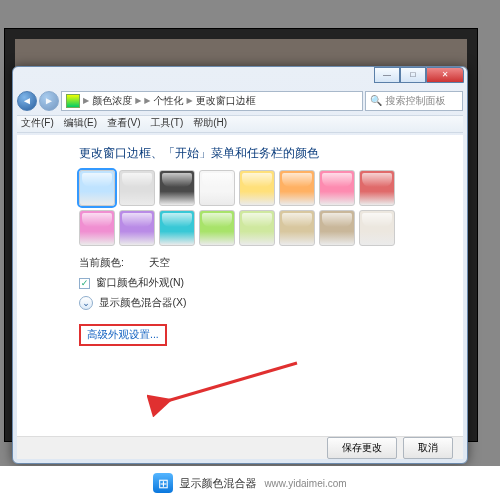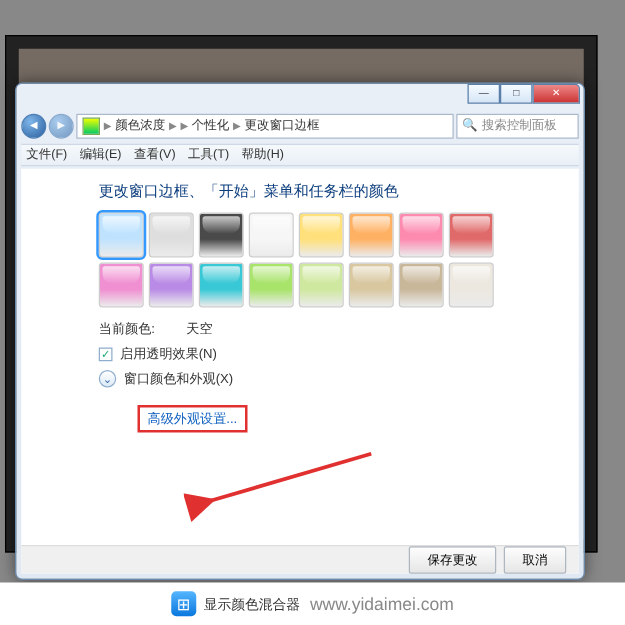--- a/index.html
+++ b/index.html
@@ -30,21 +30,21 @@
   .slider .thumb { position:absolute; left:55%; top:-6px; width:8px; height:16px; background: linear-gradient(#fafcff,#d0e0f0); border:1px solid #7fa2c8; border-radius:2px; }
   .chev { width:14px; height:14px; border-radius:50%; border:1px solid #8faecd; background:linear-gradient(#fff,#dceaf8); font-size:9px; text-align:center; line-height:12px; color:#2a5f9e; }
   .link { color: #1060c0; font-size: 10.5px; cursor: pointer; }
   .chk { width:11px; height:11px; border:1px solid #8faecd; background:#fff; font-size:9px; color:#2a7; text-align:center; line-height:9px; }
   .highlight { border: 2px solid #e03030; padding: 2px 6px; display: inline-block; }
   .arrow-svg { position:absolute; pointer-events:none; }
   .btnrow { position:absolute; left:4px; right:4px; bottom:4px; height:16px; background:#f0f0f0; border-top:1px solid #ddd; display:flex; justify-content:flex-end; align-items:center; gap:6px; padding:11px 10px; }
   .btn { font-size:10px; padding:3px 14px; background:linear-gradient(#fdfdfd,#e6e6e6); border:1px solid #aeb6bf; border-radius:2px; }
   .watermark-bar { position:absolute; left:0; right:0; bottom:0; height:34px; background:#fff; display:flex; align-items:center; justify-content:center; gap:6px; font-size:11px; color:#333; }
   .wm-logo { width:20px; height:20px; border-radius:4px; background:linear-gradient(#55b6ff,#0a77dd); display:flex; align-items:center; justify-content:center; color:#fff; font-size:13px; }
-  .wm-url { color:#888; font-size:14px; margin-left:2px;}
+  .wm-url { color:#888; font-size:10px; margin-left:2px;}
   .bc-icon { width:14px; height:14px; background:linear-gradient(#ef0,#0c6); border:1px solid #7a5; }
 </style>
 </head>
 <body>
 
 <div class="outer-frame">
   <div class="inner-bg"></div>
 </div>
 
 <div class="aero-window">
@@ -99,27 +99,27 @@
         <div class="swatch" style="background: linear-gradient(rgb(216, 199, 159), rgb(216, 199, 159) 60%, rgba(0, 0, 0, 0.08));"></div>
         <div class="swatch" style="background: linear-gradient(rgb(201, 183, 154), rgb(201, 183, 154) 60%, rgba(0, 0, 0, 0.08));"></div>
         <div class="swatch" style="background: linear-gradient(rgb(236, 231, 223), rgb(236, 231, 223) 60%, rgba(0, 0, 0, 0.08));"></div>
       </div>
     <div class="row">
       <span class="label">当前颜色:</span>
       <span>天空</span>
     </div>
     <div class="row">
       <span class="chk">✓</span>
-      <span>启用透明效果(N)</span>
+      <span>窗口颜色和外观(N)</span>
     </div>
     <div class="row">
       <span class="chev">⌄</span>
-      <span>窗口颜色和外观(X)</span>
+      <span>显示颜色混合器(X)</span>
     </div>
-    <div class="row" style="margin-top:14px;margin-left:31px;">
+    <div class="row" style="margin-top:14px;">
       <span class="highlight">
         <span class="link">高级外观设置...</span>
       </span>
     </div>
     <svg class="arrow-svg" width="160" height="80" style="left:130px; top:218px;">
       <defs>
           <marker id="ah" markerWidth="10" markerHeight="8" refX="2" refY="4" orient="auto">
             <path d="M8,0 L0,4 L8,8 Z" fill="#e03030"></path>
           </marker>
         </defs>

